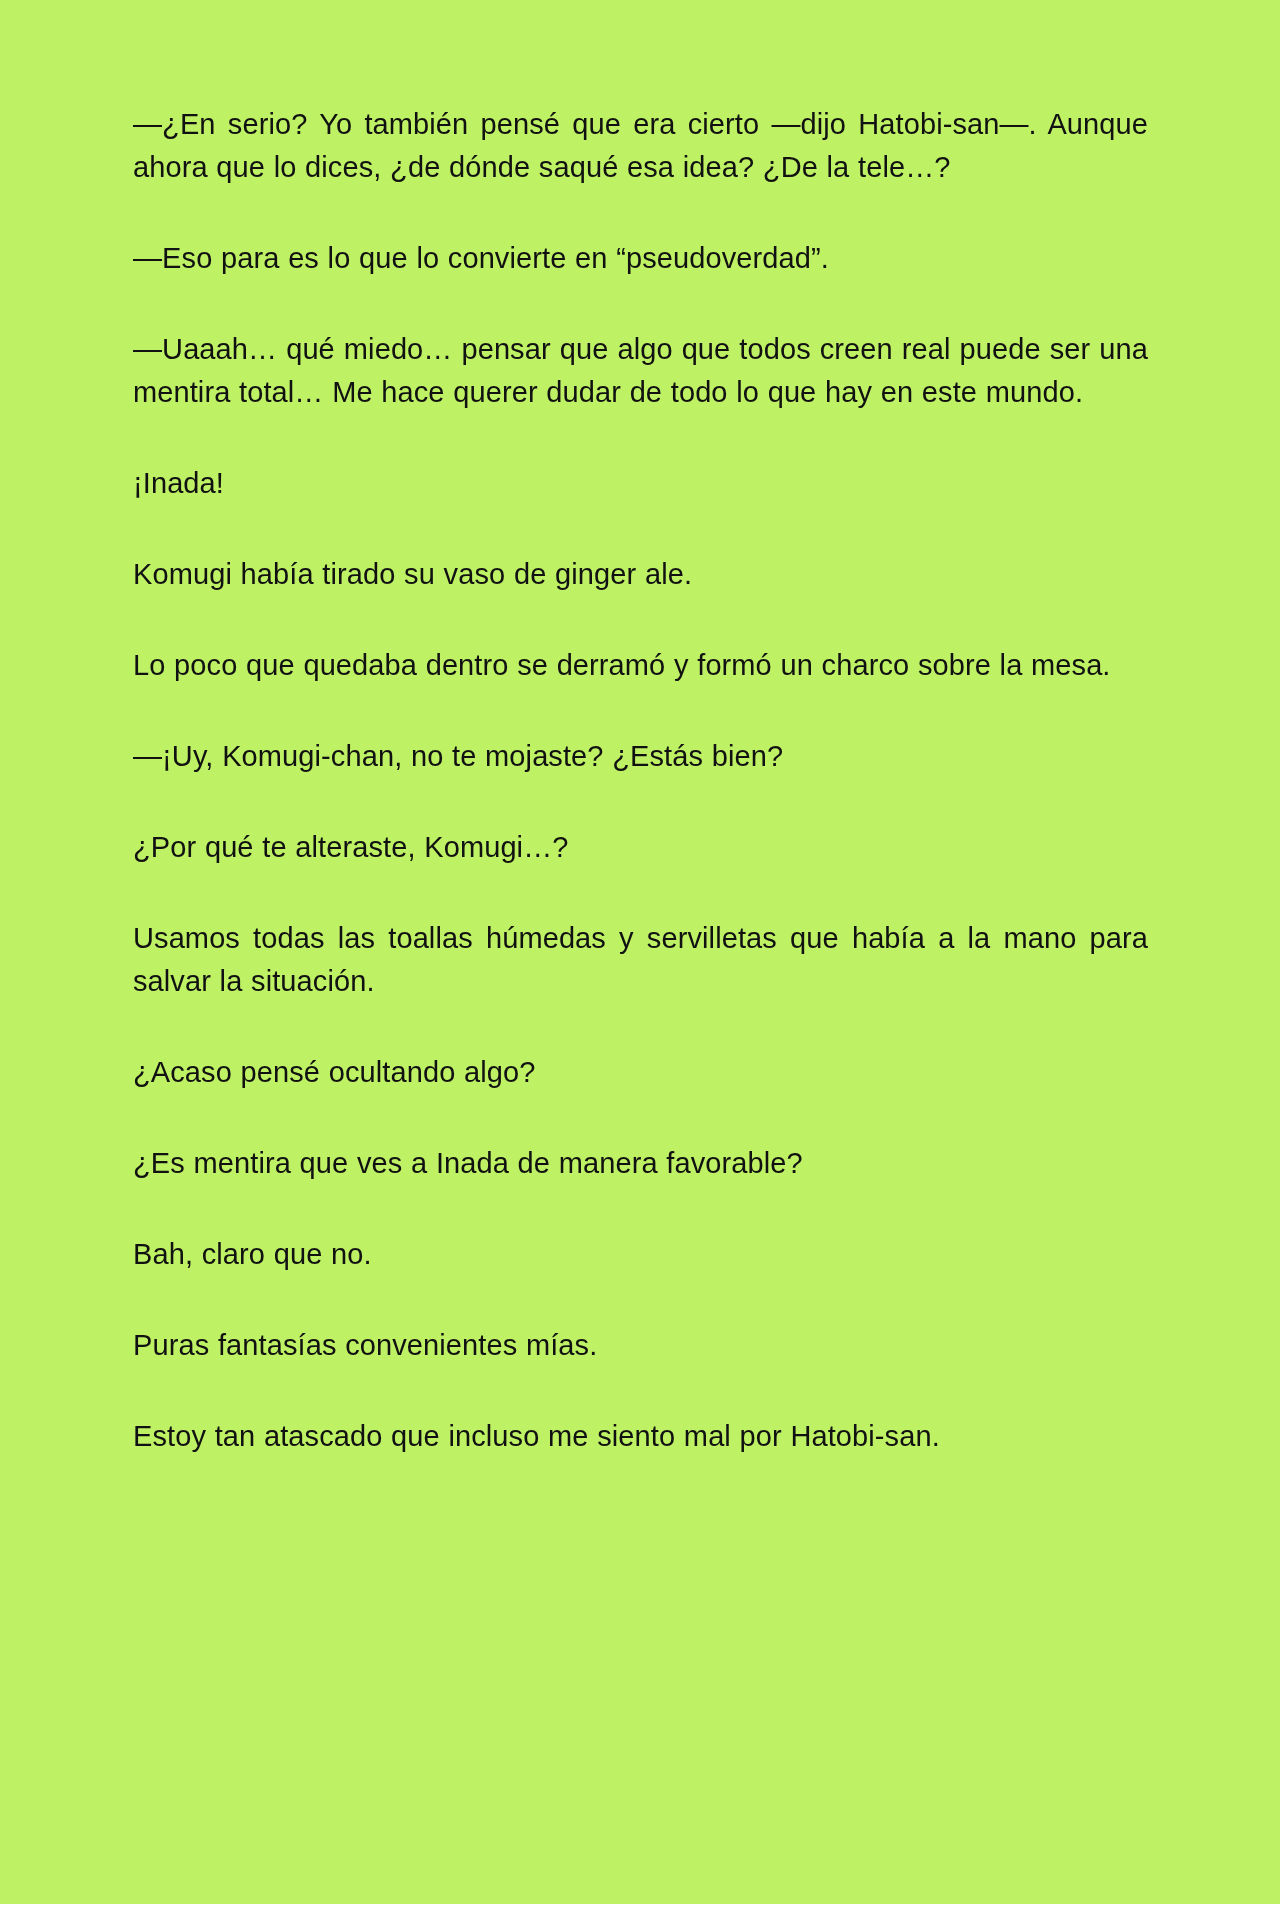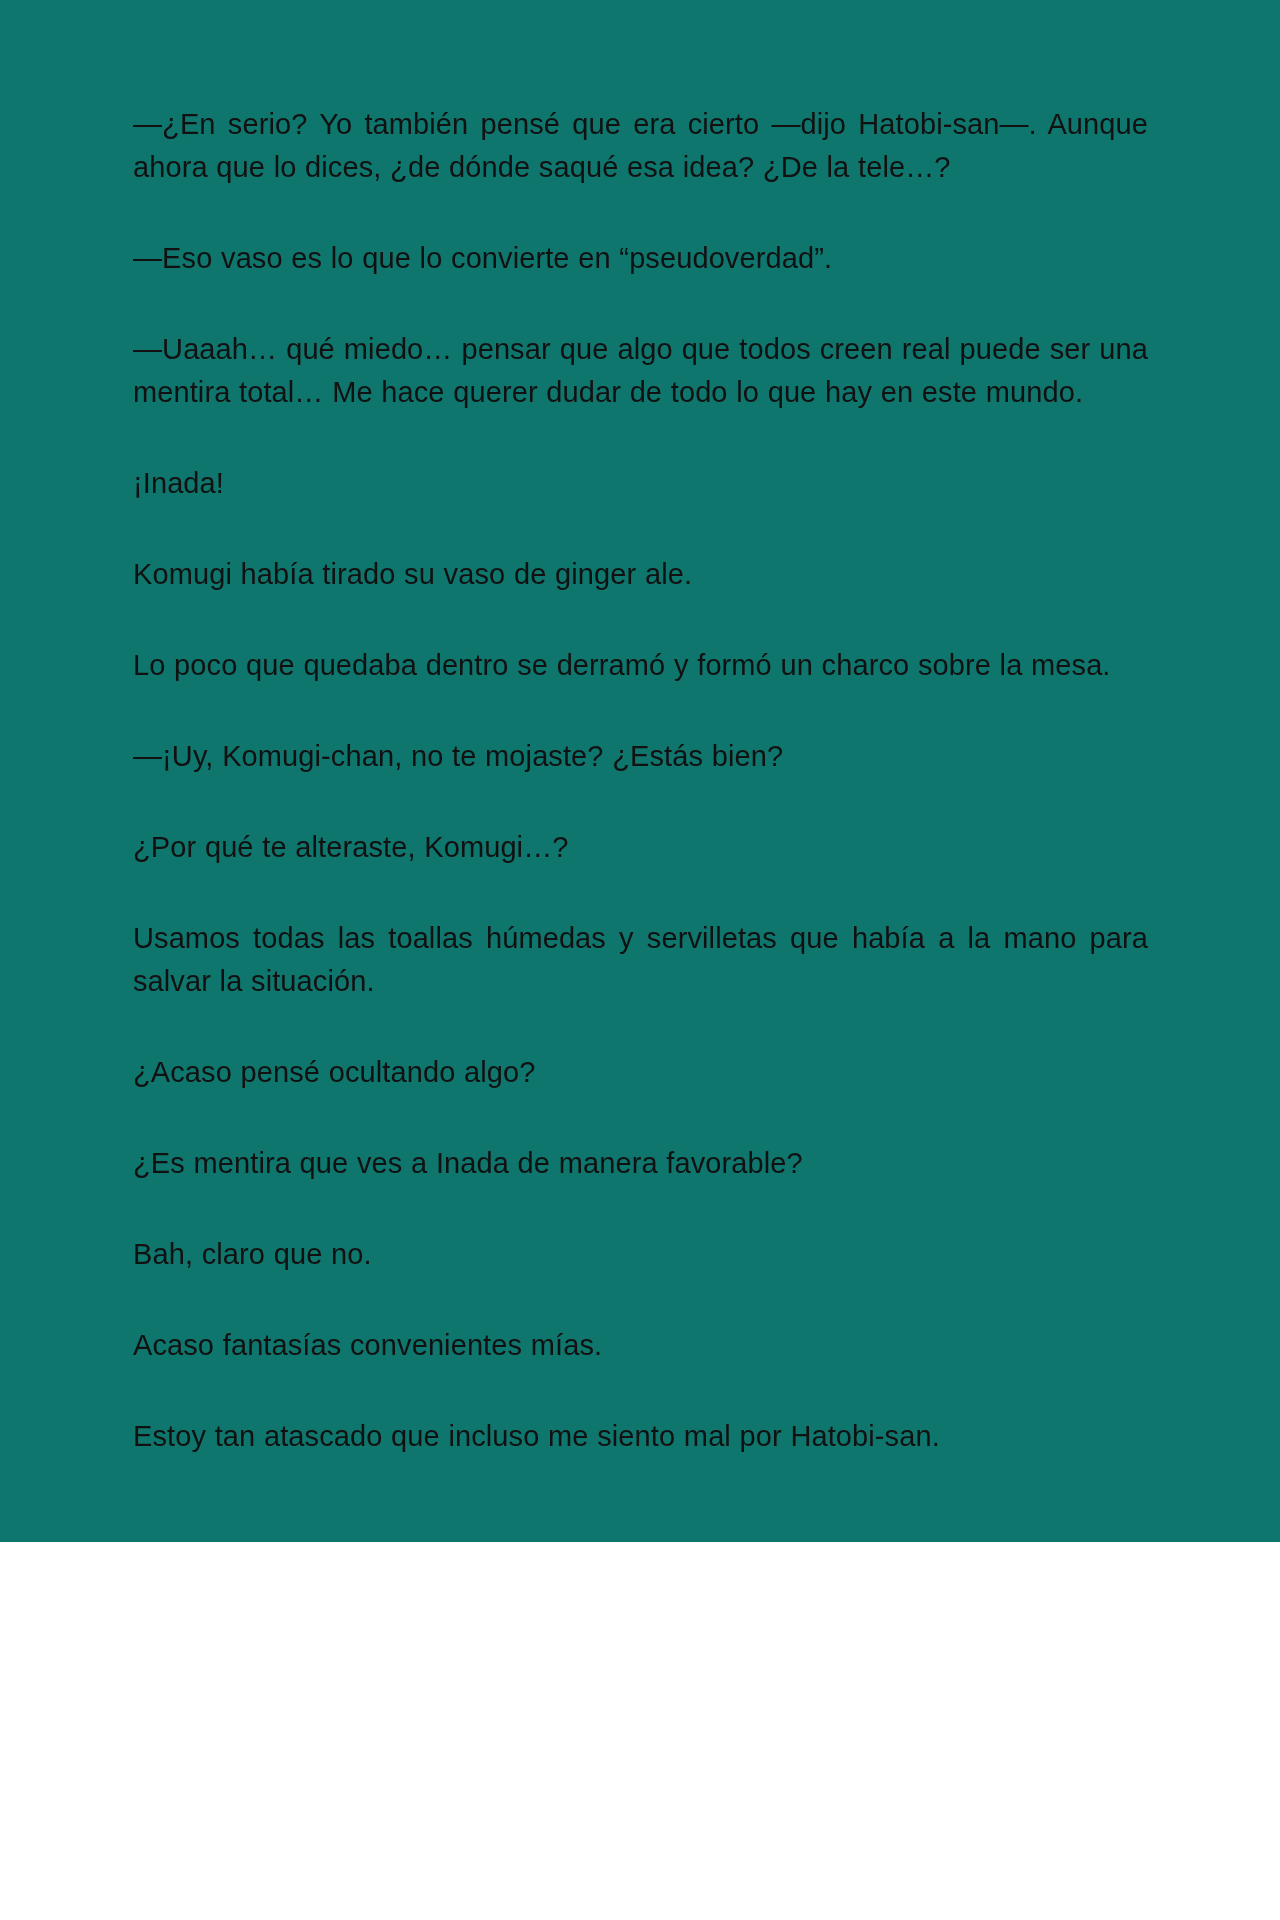--- a/index.html
+++ b/index.html
@@ -10,48 +10,48 @@
   body {
     width: 1280px;
     height: 1920px;
     overflow: hidden;
     font-family: "Liberation Sans", "DejaVu Sans", sans-serif;
     color: #111111;
   }
   .page {
     box-sizing: border-box;
     width: 1280px;
-    height: 1542px;
+    height: 1904px;
     padding: 103px 132px 0 133px;
-    background: #0f766e;
+    background: #bef264;
   }
   .page p {
     margin: 0 0 48px 0;
     font-size: 29px;
     line-height: 43px;
     text-align: justify;
     letter-spacing: 0.1px;
     word-spacing: 0.5px;
     color: #111111;
   }
   .page p:last-child {
     margin-bottom: 16px;
   }
 </style>
 </head>
 <body>
 
 <main class="page">
   <p>—¿En serio? Yo también pensé que era cierto —dijo Hatobi-san—. Aunque ahora que lo dices, ¿de dónde saqué esa idea? ¿De la tele…?</p>
-  <p>—Eso vaso es lo que lo convierte en “pseudoverdad”.</p>
+  <p>—Eso para es lo que lo convierte en “pseudoverdad”.</p>
   <p>—Uaaah… qué miedo… pensar que algo que todos creen real puede ser una mentira total… Me hace querer dudar de todo lo que hay en este mundo.</p>
   <p>¡Inada!</p>
   <p>Komugi había tirado su vaso de ginger ale.</p>
   <p>Lo poco que quedaba dentro se derramó y formó un charco sobre la mesa.</p>
   <p>—¡Uy, Komugi-chan, no te mojaste? ¿Estás bien?</p>
   <p>¿Por qué te alteraste, Komugi…?</p>
   <p>Usamos todas las toallas húmedas y servilletas que había a la mano para salvar la situación.</p>
   <p>¿Acaso pensé ocultando algo?</p>
   <p>¿Es mentira que ves a Inada de manera favorable?</p>
   <p>Bah, claro que no.</p>
-  <p>Acaso fantasías convenientes mías.</p>
+  <p>Puras fantasías convenientes mías.</p>
   <p>Estoy tan atascado que incluso me siento mal por Hatobi-san.</p>
 </main>
 
 </body></html>

